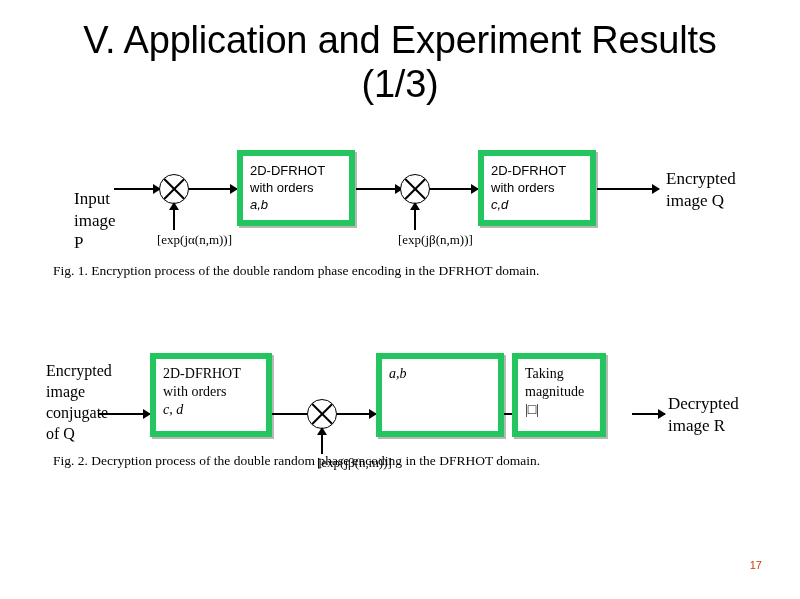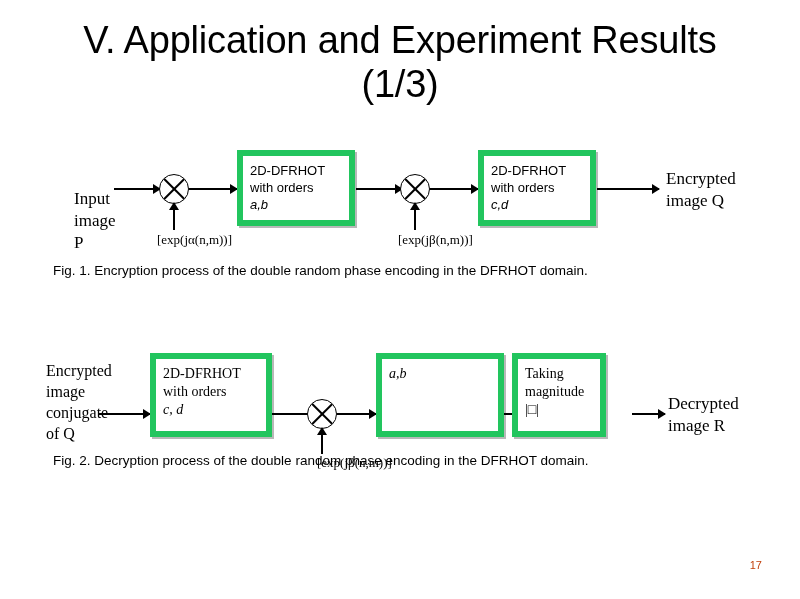--- a/index.html
+++ b/index.html
@@ -126,21 +126,21 @@
     font-family: "Liberation Serif", serif;
     font-size: 13px;
     line-height: 15px;
     white-space: nowrap;
     margin-left: 36px;
   }
 
   
   .caption {
     position: absolute;
-    font-family: Liberation Sans, sans-serif;
+    font-family: Liberation Serif, serif;
     font-size: 13.5px;
     line-height: 18px;
     white-space: nowrap;
     color: #000000;
   }
 
   
   .mag-glyph {
     font-family: "Liberation Serif", serif;
   }

